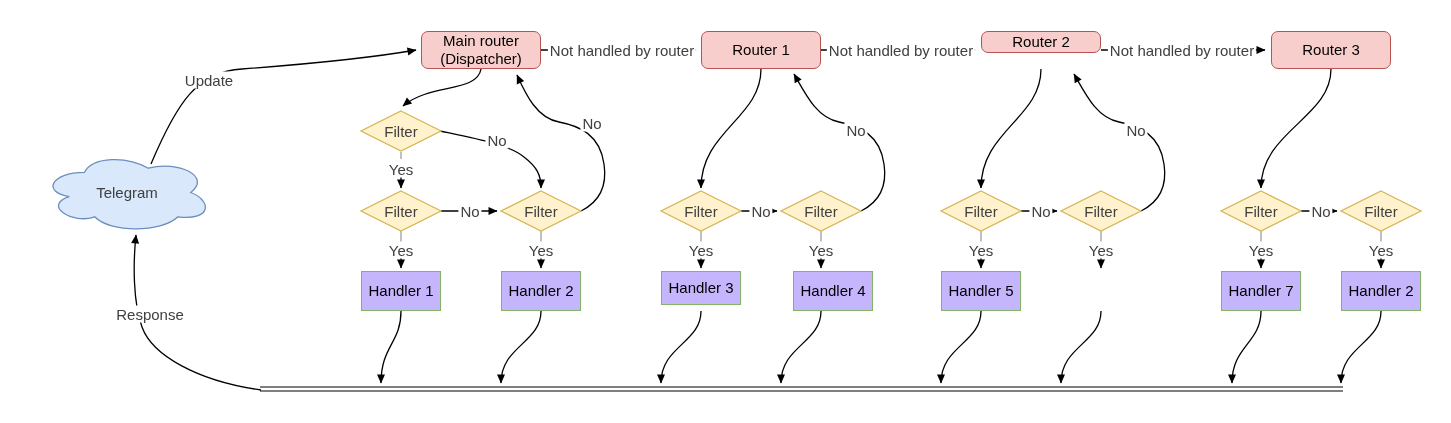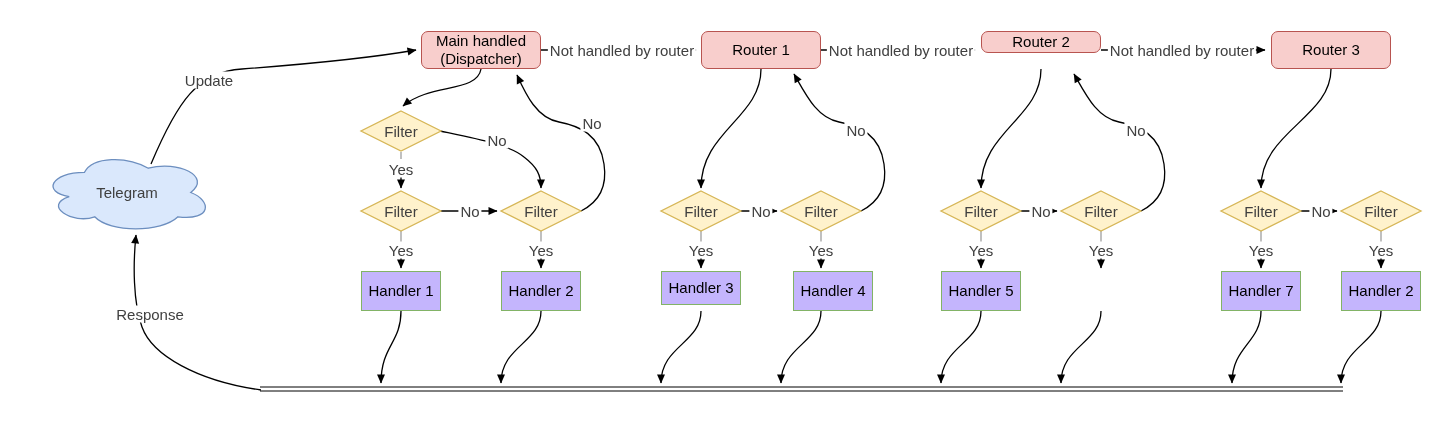--- a/index.html
+++ b/index.html
@@ -100,21 +100,21 @@
     <polygon class="diamond" points="541,191 581,211 541,231 501,211" fill="#fff2cc" stroke="#d6b656"></polygon>
     <polygon class="diamond" points="701,191 741,211 701,231 661,211" fill="#fff2cc" stroke="#d6b656"></polygon>
     <polygon class="diamond" points="821,191 861,211 821,231 781,211" fill="#fff2cc" stroke="#d6b656"></polygon>
     <polygon class="diamond" points="981,191 1021,211 981,231 941,211" fill="#fff2cc" stroke="#d6b656"></polygon>
     <polygon class="diamond" points="1101,191 1141,211 1101,231 1061,211" fill="#fff2cc" stroke="#d6b656"></polygon>
     <polygon class="diamond" points="1261,191 1301,211 1261,231 1221,211" fill="#fff2cc" stroke="#d6b656"></polygon>
     <polygon class="diamond" points="1381,191 1421,211 1381,231 1341,211" fill="#fff2cc" stroke="#d6b656"></polygon>
   </svg>
 
   <div class="node router" style="left:421px;top:31px;width:120px;height:38px;">
-    <span>Main handled</span>
+    <span>Main router</span>
     <span>(Dispatcher)</span>
   </div>
   <div class="node router" style="left:701px;top:31px;width:120px;height:38px;align-items:center;">
     <span>Router 1</span>
   </div>
   <div class="node router" style="left:981px;top:31px;width:120px;height:22px;">
     <span>Router 2</span>
   </div>
   <div class="node router" style="left:1271px;top:31px;width:120px;height:38px;">
     <span>Router 3</span>

